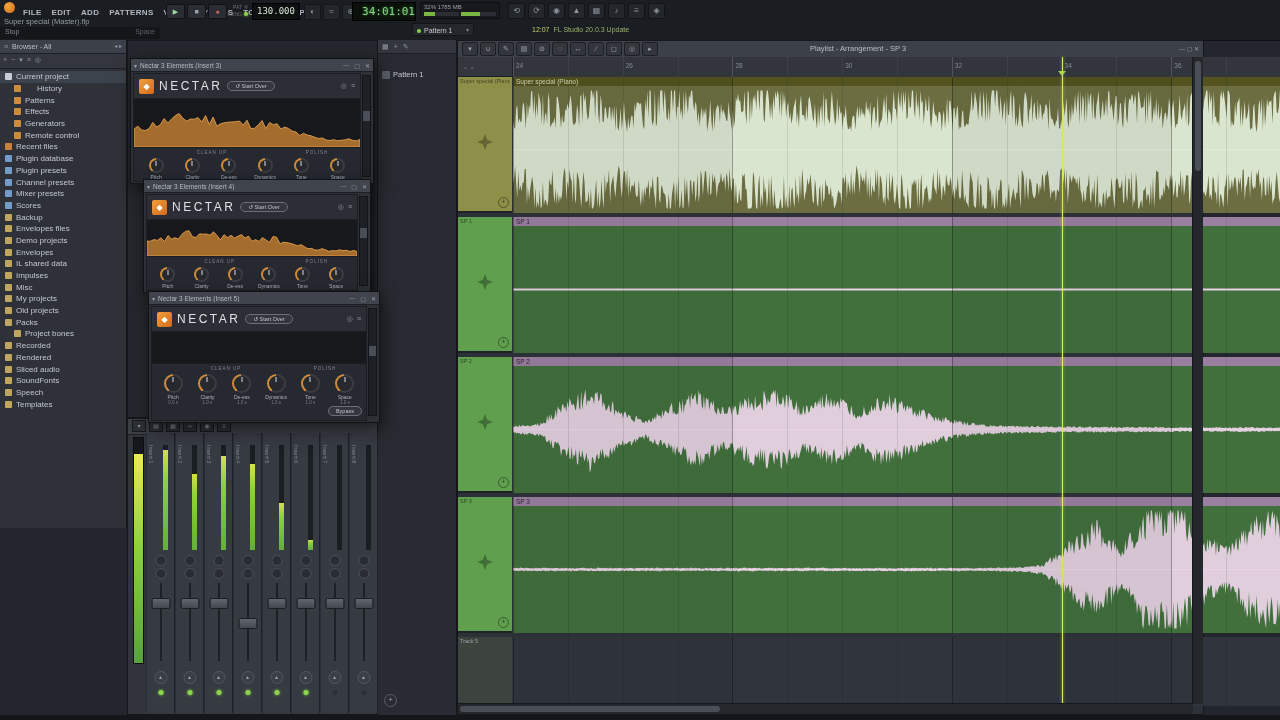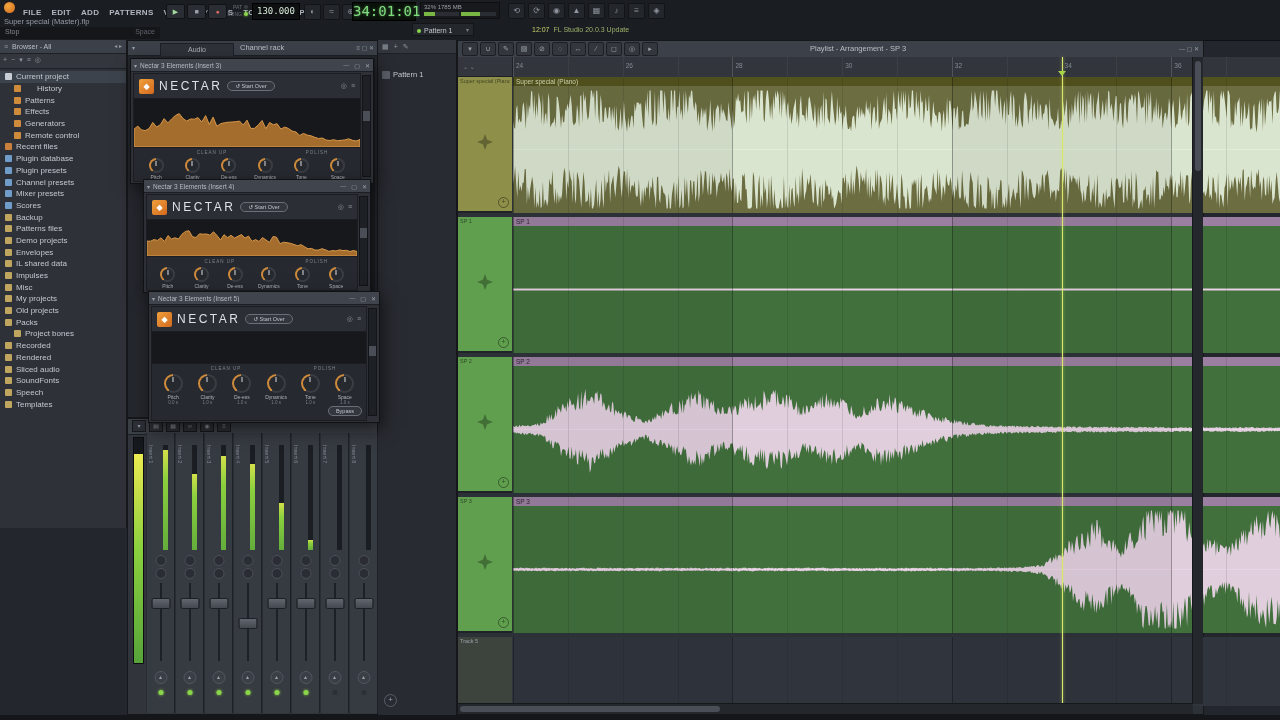--- a/index.html
+++ b/index.html
@@ -23,21 +23,21 @@
   .tbtn.rec{color:#cf6a5e;}
   #mode-switch{position:absolute;left:224px;top:4px;font-size:5px;color:#6b7077;line-height:7px;text-align:right;width:24px;}
   .mode-led{display:inline-block;width:4px;height:4px;border-radius:50%;background:#3a3e44;margin-left:2px;}
   .mode-led.on{background:#8ad54a;box-shadow:0 0 3px #8ad54a;}
   #tempo-lcd{position:absolute;left:252px;top:3px;width:46px;height:15px;background:#0d0f11;border:1px solid #000;
              color:#d6e8d6;font-family:"DejaVu Sans Mono",monospace;font-size:9px;text-align:center;line-height:15px;}
   #aux-icons{position:absolute;left:304px;top:4px;display:flex;gap:2px;}
   .hicon{width:15px;height:14px;background:#23262b;border:1px solid #121417;color:#8f959e;font-size:8px;
          text-align:center;line-height:14px;border-radius:2px;}
   #time-lcd{position:absolute;left:352px;top:2px;width:62px;height:17px;background:#0a100a;border:1px solid #000;
-            color:#7fdc7f;font-family:"DejaVu Sans Mono",monospace;font-size:14px;text-align:right;line-height:17px;
+            color:#7fdc7f;font-family:"DejaVu Sans Mono",monospace;font-size:11px;text-align:right;line-height:17px;
             text-shadow:0 0 3px rgba(120,220,120,.6);}
   #cpu-panel{position:absolute;left:420px;top:2px;width:80px;height:17px;background:#17191d;border:1px solid #0d0f12;
              font-size:6px;color:#9aa0a8;padding:1px 3px;box-sizing:border-box;}
   .cpu-row{display:flex;gap:2px;margin-top:2px;}
   .cpu-bar{height:4px;background:#2a2d33;flex:1;position:relative;}
   .cpu-bar i{position:absolute;left:0;top:0;bottom:0;background:#79b643;display:block;}
   #hdr-icons{position:absolute;left:508px;top:3px;display:flex;gap:3px;}
   #pattern-sel{position:absolute;left:412px;top:23px;width:62px;height:13px;background:#24272c;border:1px solid #121417;
                font-size:7px;color:#c3c7cf;line-height:13px;padding:0 4px;box-sizing:border-box;}
   .psel-led{display:inline-block;width:4px;height:4px;border-radius:50%;background:#8ad54a;margin-right:3px;}
@@ -287,21 +287,21 @@
         <div class="b-item" style="padding-left: 5px;">
           <span class="b-ico" style="background: rgb(111, 156, 201);"></span>
           <span class="b-label">Scores</span>
         </div>
         <div class="b-item" style="padding-left: 5px;">
           <span class="b-ico" style="background: rgb(191, 165, 94);"></span>
           <span class="b-label">Backup</span>
         </div>
         <div class="b-item" style="padding-left: 5px;">
           <span class="b-ico" style="background: rgb(191, 165, 94);"></span>
-          <span class="b-label">Patterns files</span>
+          <span class="b-label">Envelopes files</span>
         </div>
         <div class="b-item" style="padding-left: 5px;">
           <span class="b-ico" style="background: rgb(191, 165, 94);"></span>
           <span class="b-label">Demo projects</span>
         </div>
         <div class="b-item" style="padding-left: 5px;">
           <span class="b-ico" style="background: rgb(191, 165, 94);"></span>
           <span class="b-label">Envelopes</span>
         </div>
         <div class="b-item" style="padding-left: 5px;">
@@ -353,26 +353,20 @@
           <span class="b-label">Speech</span>
         </div>
         <div class="b-item" style="padding-left: 5px;">
           <span class="b-ico" style="background: rgb(191, 165, 94);"></span>
           <span class="b-label">Templates</span>
         </div>
       </div>
   </div>
 
   <div id="crack">
-    <div id="crack-tb">
-      <span id="crack-menu">▾</span>
-      <span id="crack-tab">Audio</span>
-      <span id="crack-title">Channel rack</span>
-      <span id="crack-wbtns">≡ ▢ ✕</span>
-    </div>
     <div id="crack-scroll">
         <i></i>
       </div>
   </div>
 
   <div id="mixer">
     <div id="mixer-tb">
       <span class="micon">▾</span>
       <span class="micon">▤</span>
       <span class="micon">▦</span>

